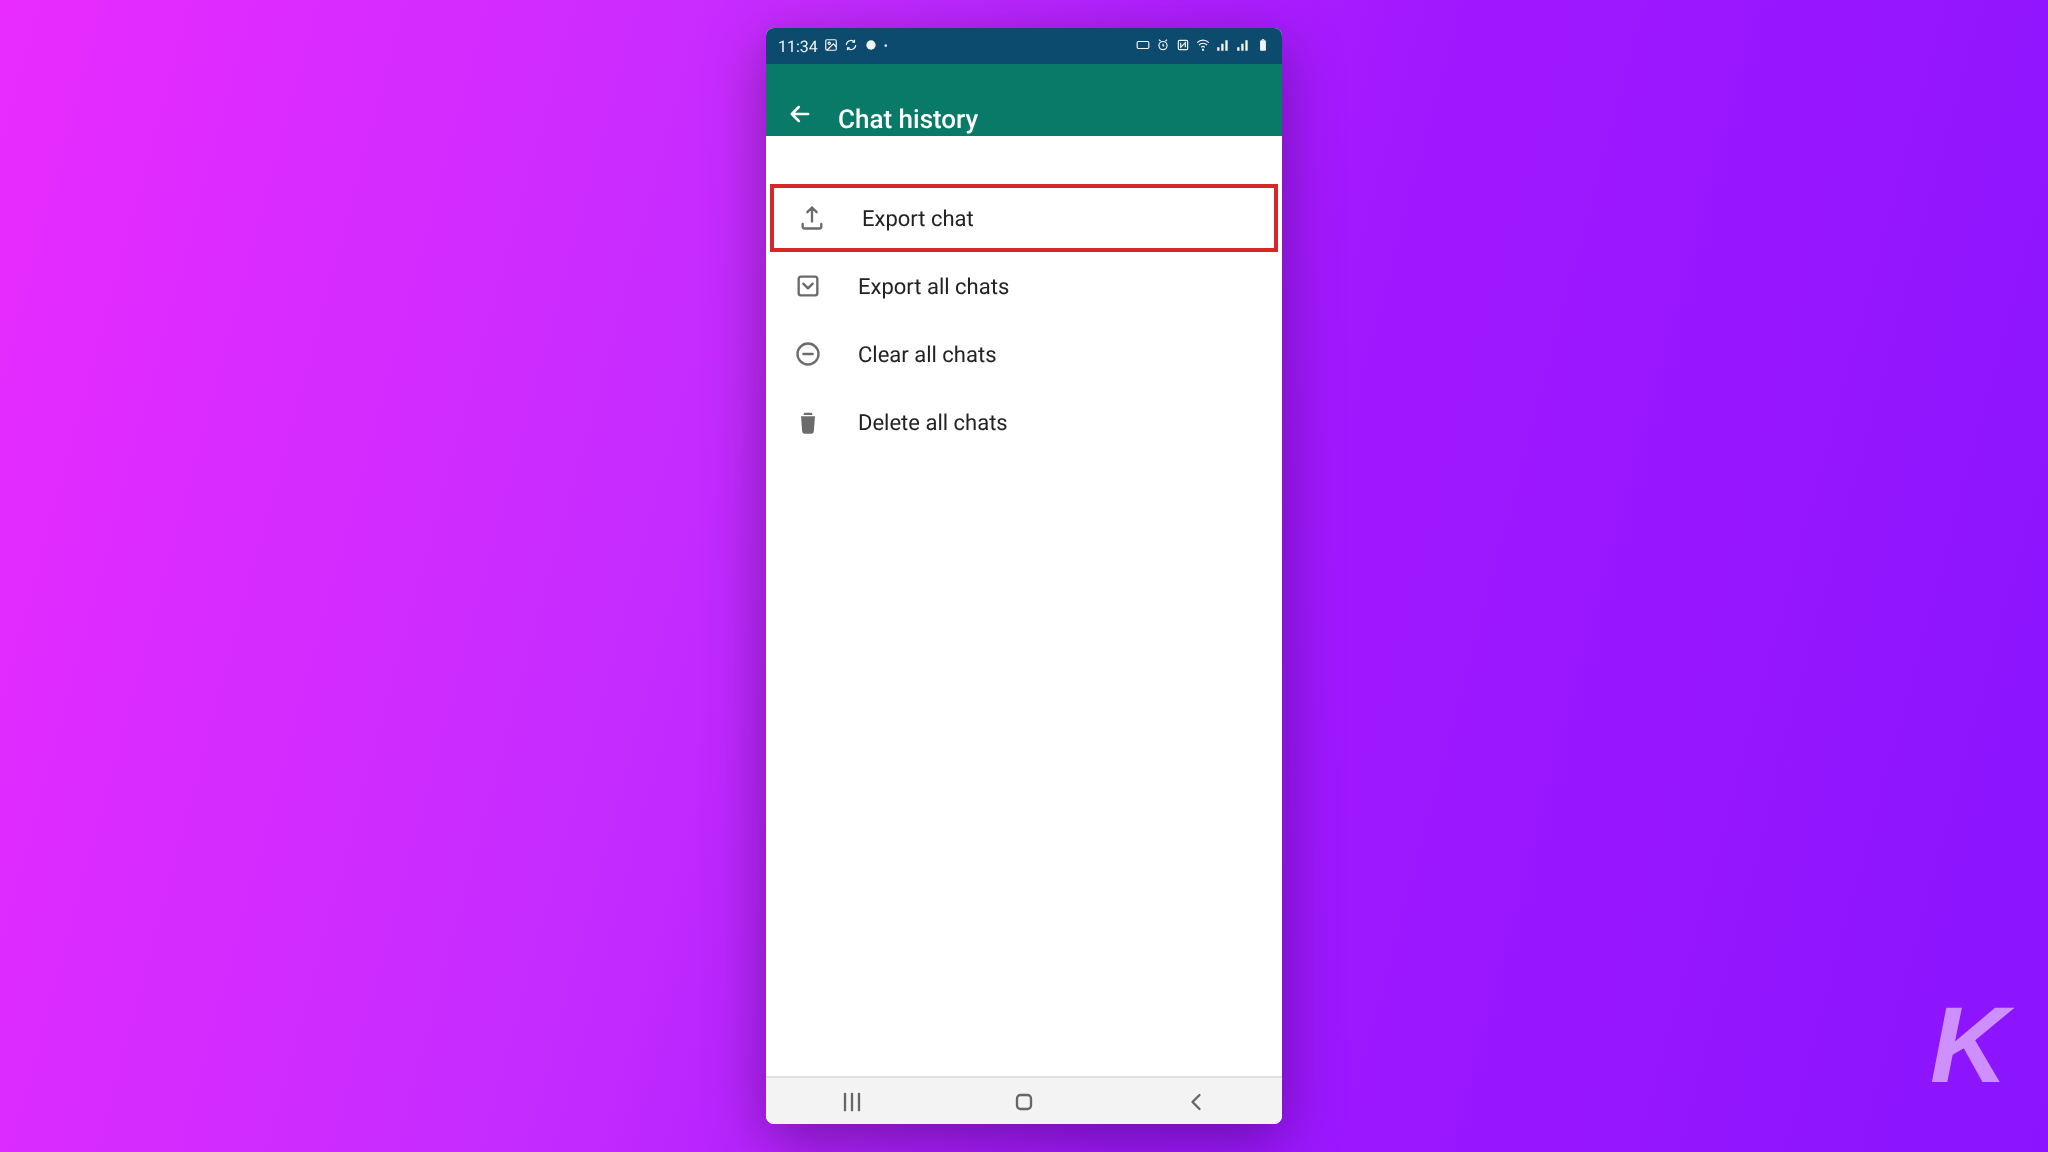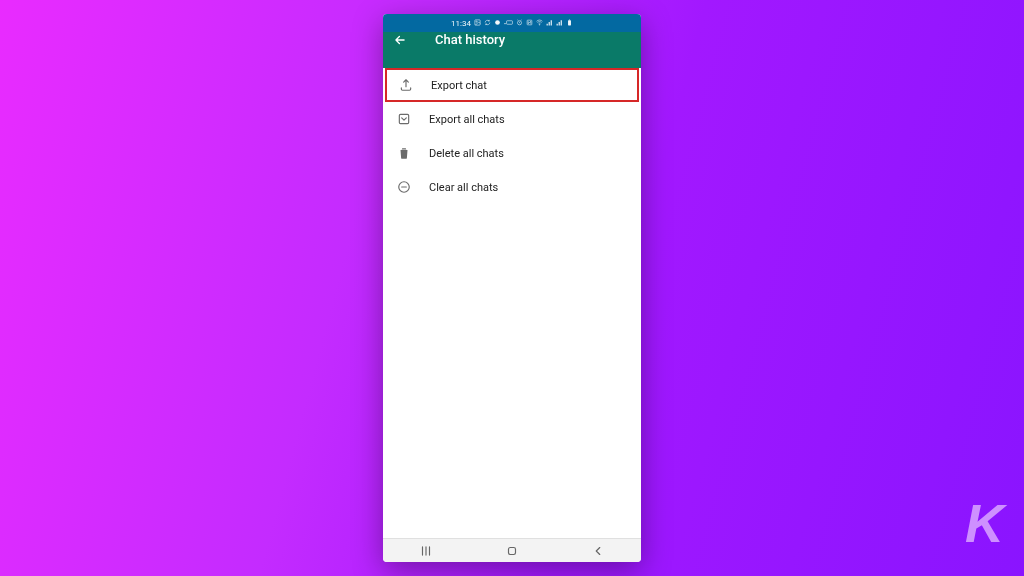--- a/index.html
+++ b/index.html
@@ -18,46 +18,47 @@
     height: 548px;
     background: #ffffff;
     box-shadow: 0 8px 30px rgba(0,0,0,0.35);
     border-radius: 4px;
     display: flex;
     flex-direction: column;
     overflow: hidden;
   }
   .status-bar {
     height: 18px;
-    background: #0369a1;
+    background: #0c4a6e;
     color: #fff;
     display: flex;
     align-items: center;
-    justify-content: center;
+    justify-content: space-between;
     padding: 0 6px;
     font-size: 8px;
   }
   .status-left, .status-right { display: flex; align-items: center; gap: 3px; }
   .status-left span, .status-right span { opacity: 0.95; }
   .status-icon { width: 7px; height: 7px; display:inline-block; }
   .app-bar {
     height: 36px;
     background: #0a7a68;
     color: #fff;
     display: flex;
-    align-items: flex-start;
+    align-items: flex-end;
     padding: 0 10px;
-    gap: 28px;
+    gap: 12px;
   }
   .back-arrow { width: 14px; height: 14px; }
   .app-title { font-size: 13px; font-weight: 500; }
   .content {
     flex: 1;
     background: #fff;
-    padding-top: 0;
+    padding-top: 12px;
+    margin-top: 12px;
   }
   .menu-item {
     display: flex;
     align-items: center;
     gap: 18px;
     height: 34px;
     padding: 0 14px;
     font-size: 11px;
     color: #222;
     cursor: pointer;
@@ -186,35 +187,35 @@
           <svg width="14" height="14" viewBox="0 0 24 24" fill="none" stroke="currentColor" stroke-width="2" stroke-linecap="round" stroke-linejoin="round">
               <rect x="4" y="4" width="16" height="16" rx="2"></rect>
               <path d="M8 10l4 4 4-4"></path>
             </svg>
         </span>
         <span>Export all chats</span>
       </div>
 
       <div class="menu-item">
         <span class="mi-icon">
-          <svg width="14" height="14" viewBox="0 0 24 24" fill="currentColor">
-              <path d="M6 7h12l-1 13a2 2 0 0 1-2 2H9a2 2 0 0 1-2-2L6 7zm3-3h6l1 2H8l1-2z"></path>
-            </svg>
-        </span>
-        <span>Delete all chats</span>
-      </div>
-
-      <div class="menu-item">
-        <span class="mi-icon">
           <svg width="14" height="14" viewBox="0 0 24 24" fill="none" stroke="currentColor" stroke-width="2" stroke-linecap="round" stroke-linejoin="round">
               <circle cx="12" cy="12" r="9"></circle>
               <path d="M8 12h8"></path>
             </svg>
         </span>
         <span>Clear all chats</span>
+      </div>
+
+      <div class="menu-item">
+        <span class="mi-icon">
+          <svg width="14" height="14" viewBox="0 0 24 24" fill="currentColor">
+              <path d="M6 7h12l-1 13a2 2 0 0 1-2 2H9a2 2 0 0 1-2-2L6 7zm3-3h6l1 2H8l1-2z"></path>
+            </svg>
+        </span>
+        <span>Delete all chats</span>
       </div>
 
     </div>
 
     <div class="nav-bar">
       <span class="nav-btn">
         <svg width="14" height="14" viewBox="0 0 24 24" fill="none" stroke="currentColor" stroke-width="2" stroke-linecap="round">
             <path d="M6 5v14M12 5v14M18 5v14"></path>
           </svg>
       </span>

